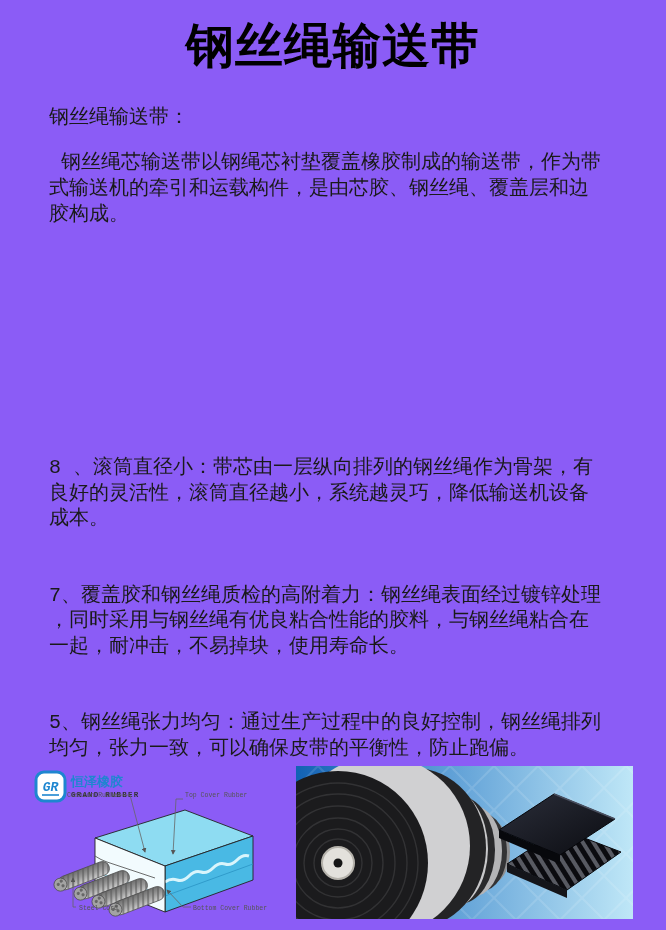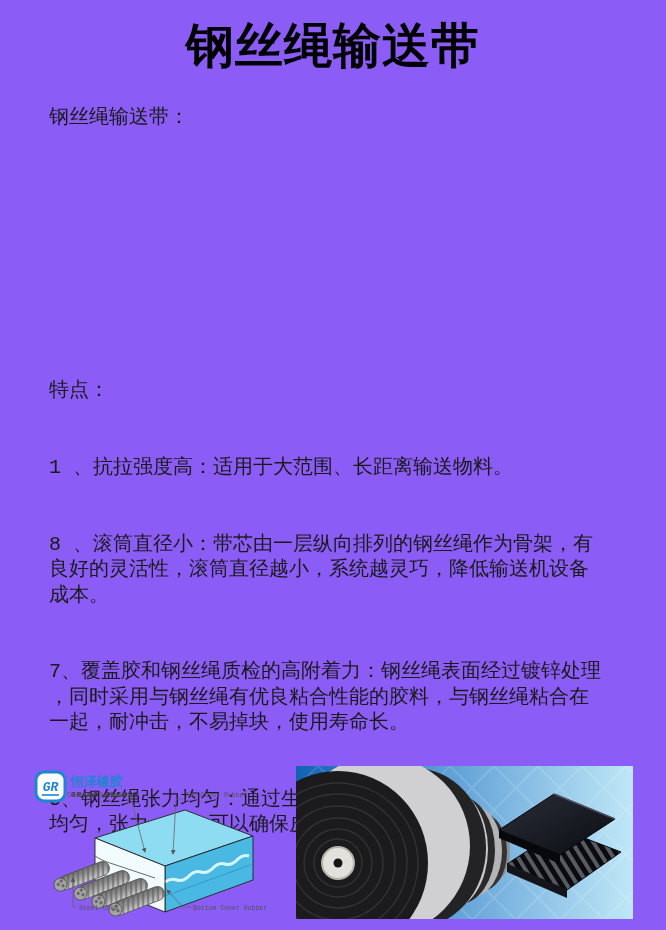--- a/index.html
+++ b/index.html
@@ -23,25 +23,26 @@
   .leader{stroke:#666;stroke-width:0.8;fill:none;}
 </style>
 </head>
 <body>
 
 <div class="page">
 
   <h1 class="title">钢丝绳输送带</h1>
 
   <div class="blk" style="top:105px">钢丝绳输送带：</div>
+  <div class="blk" style="top:150px"> 钢丝绳芯输送带以钢绳芯衬垫覆盖橡胶制成的输送带，作为带
+式输送机的牵引和运载构件，是由芯胶、钢丝绳、覆盖层和边
+胶构成。</div>
 
 
-  <div class="blk" style="top:378px">特点：</div>
   <div class="blk features-list" style="top:404px">
-    <div class="feature">1 、抗拉强度高：适用于大范围、长距离输送物料。</div>
     <div class="feature">8 、滚筒直径小：带芯由一层纵向排列的钢丝绳作为骨架，有
 良好的灵活性，滚筒直径越小，系统越灵巧，降低输送机设备
 成本。</div>
     <div class="feature">7、覆盖胶和钢丝绳质检的高附着力：钢丝绳表面经过镀锌处理
 ，同时采用与钢丝绳有优良粘合性能的胶料，与钢丝绳粘合在
 一起，耐冲击，不易掉块，使用寿命长。</div>
     <div class="feature">5、钢丝绳张力均匀：通过生产过程中的良好控制，钢丝绳排列
 均匀，张力一致，可以确保皮带的平衡性，防止跑偏。</div>
     
     

